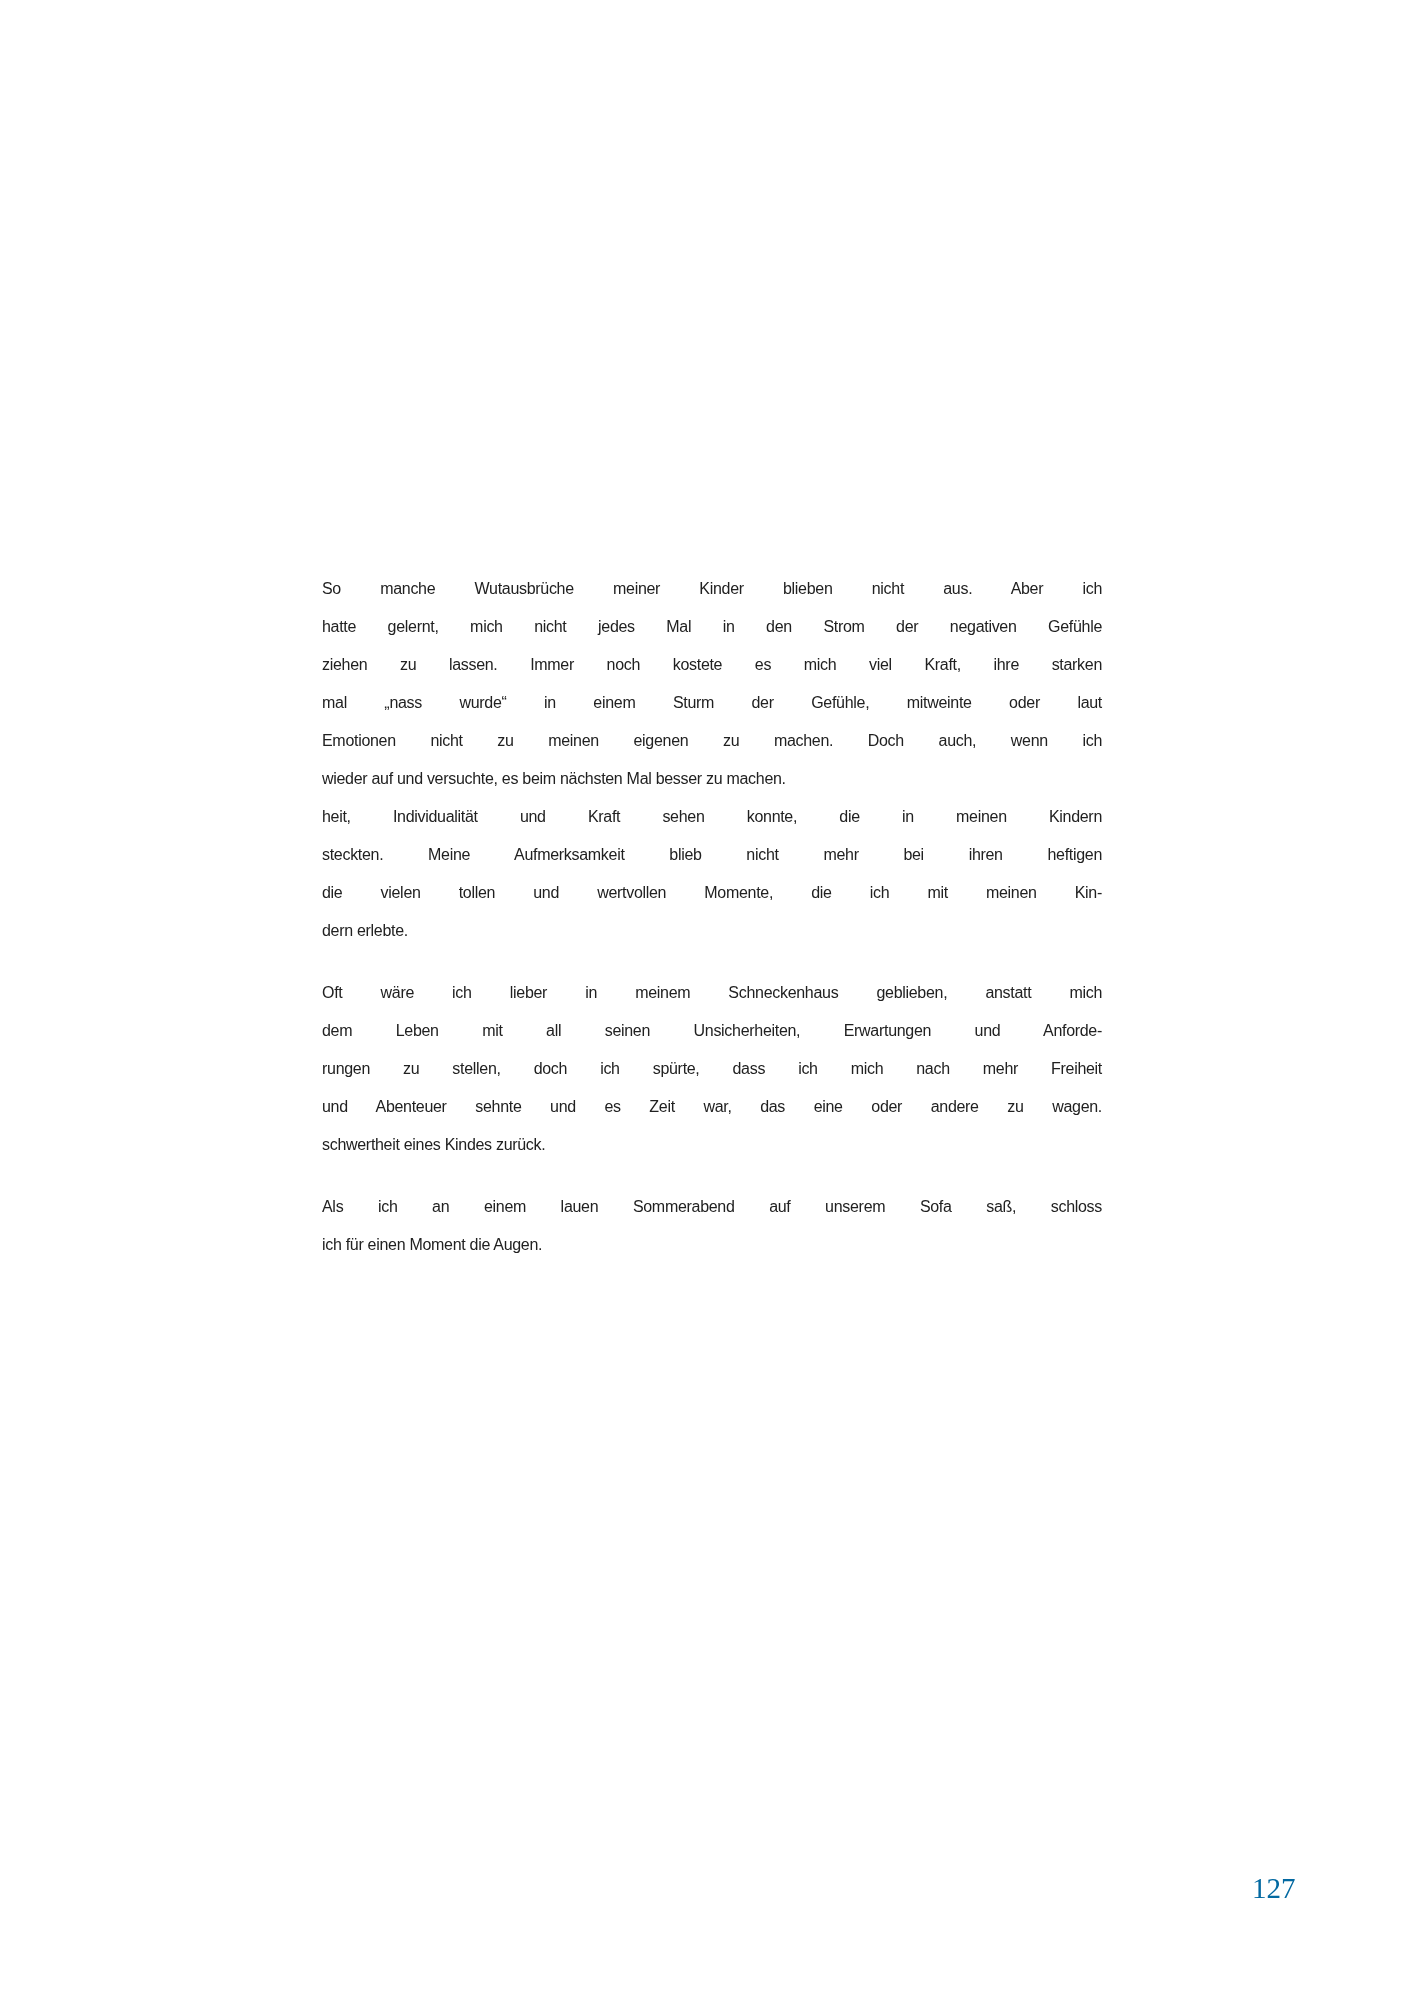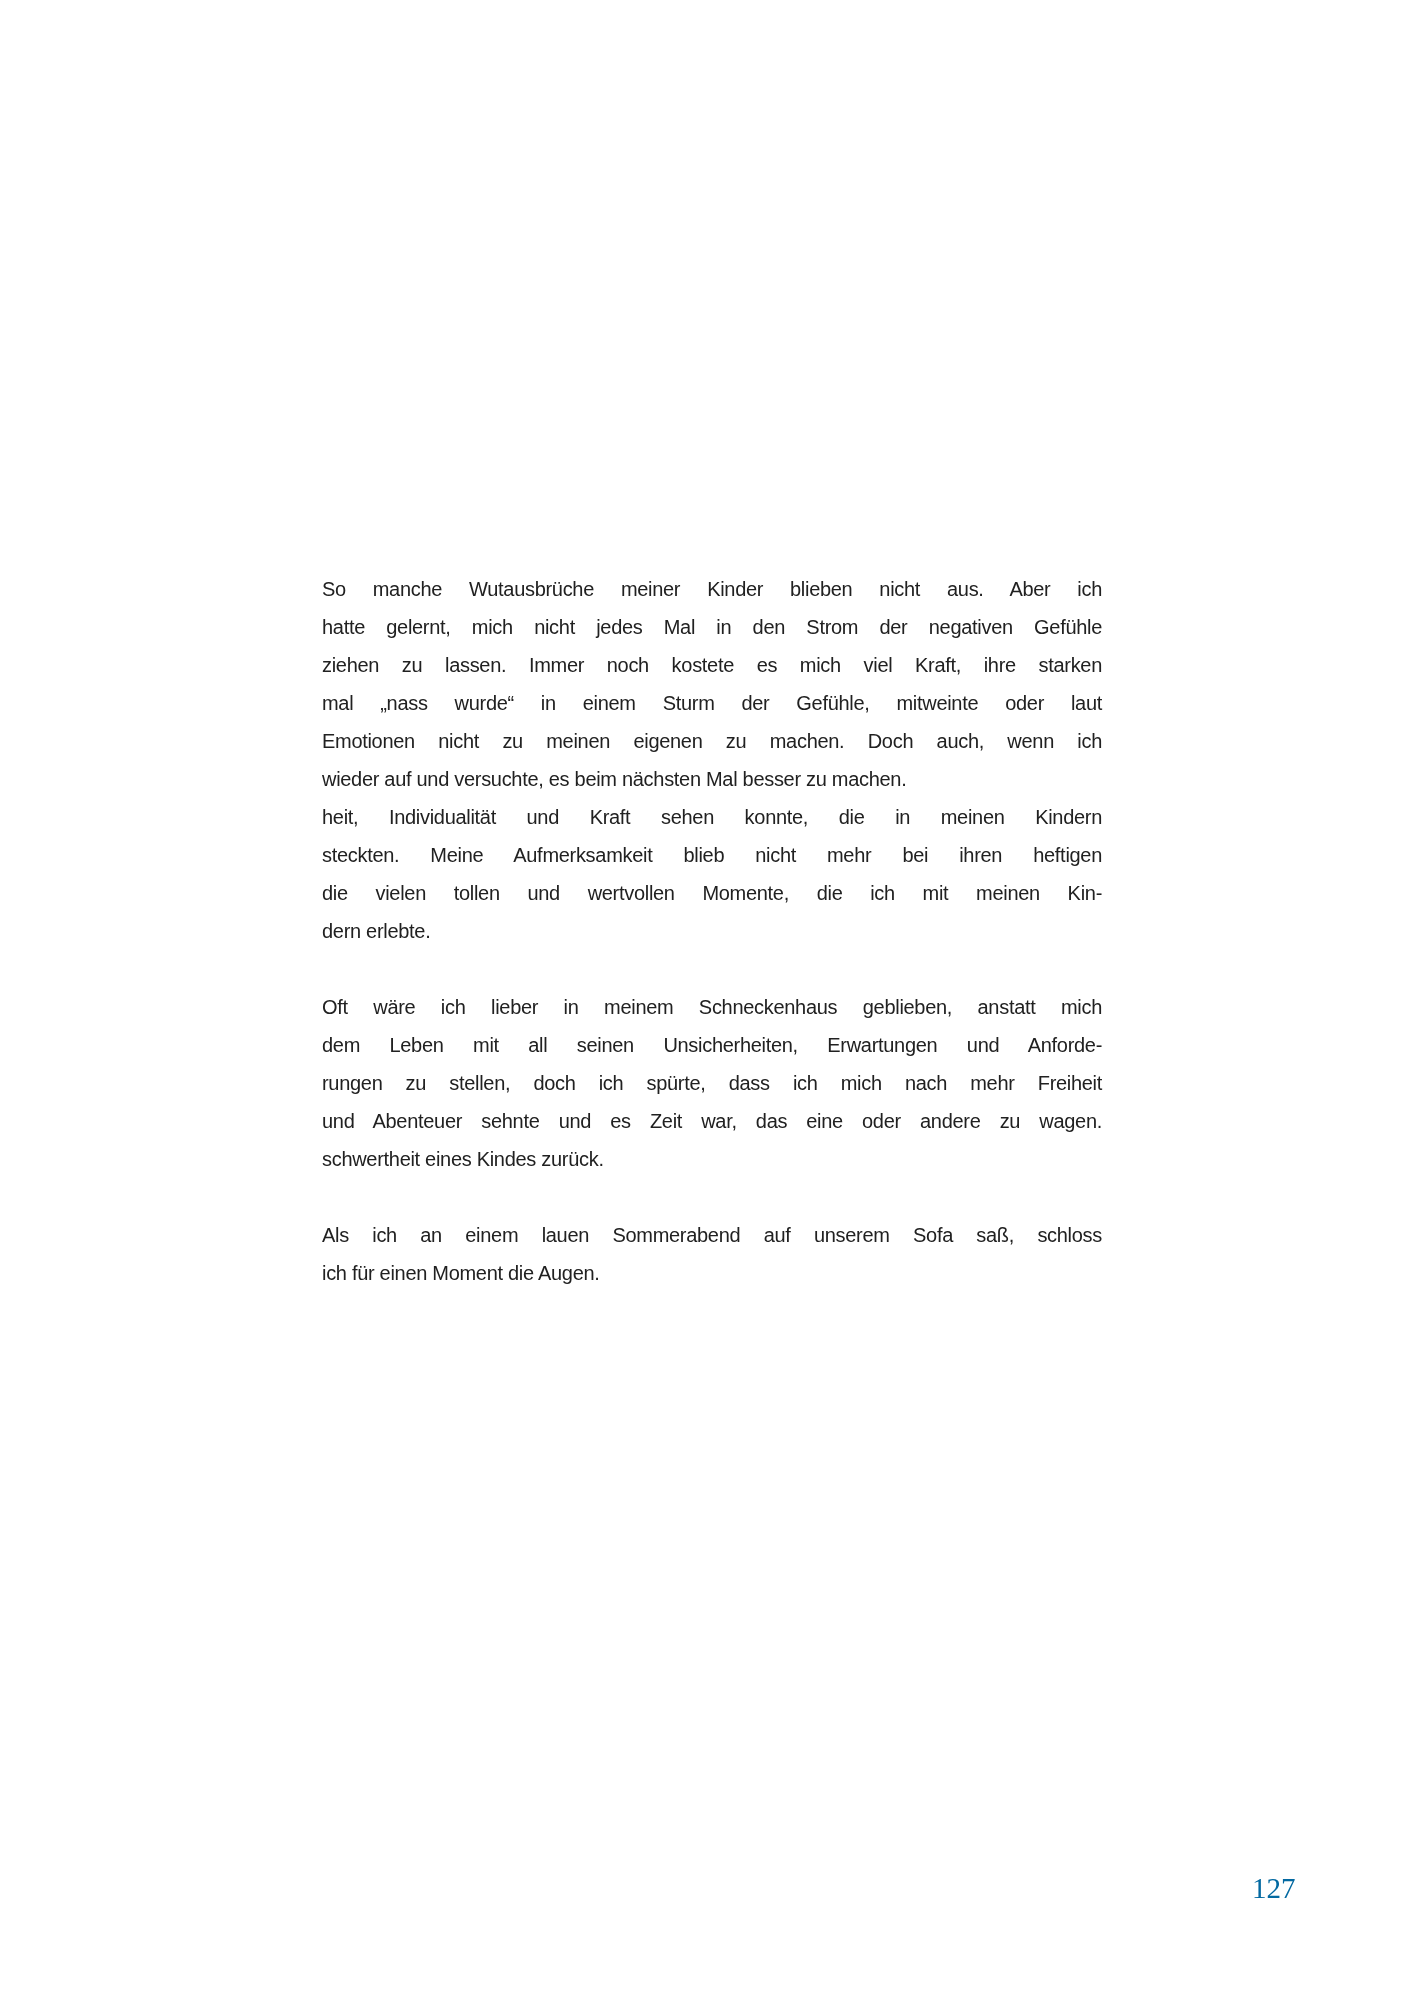--- a/index.html
+++ b/index.html
@@ -14,29 +14,29 @@
     background: #ffffff;
     overflow: hidden;
     font-family: "Liberation Sans", sans-serif;
   }
   #text-block {
     position: absolute;
     left: 322px;
     top: 570px;
     width: 780px;
     color: #212121;
-    font-size: 20px;
+    font-size: 16px;
     line-height: 38px;
     letter-spacing: -0.3px;
   }
   .paragraph {
     margin: 0;
   }
   .paragraph.spaced {
-    margin-top: 38px;
+    margin-top: 24px;
   }
   .line {
     text-align: justify;
     text-align-last: justify;
     white-space: normal;
   }
   .line.last {
     text-align-last: left;
   }
   .line.indent {

